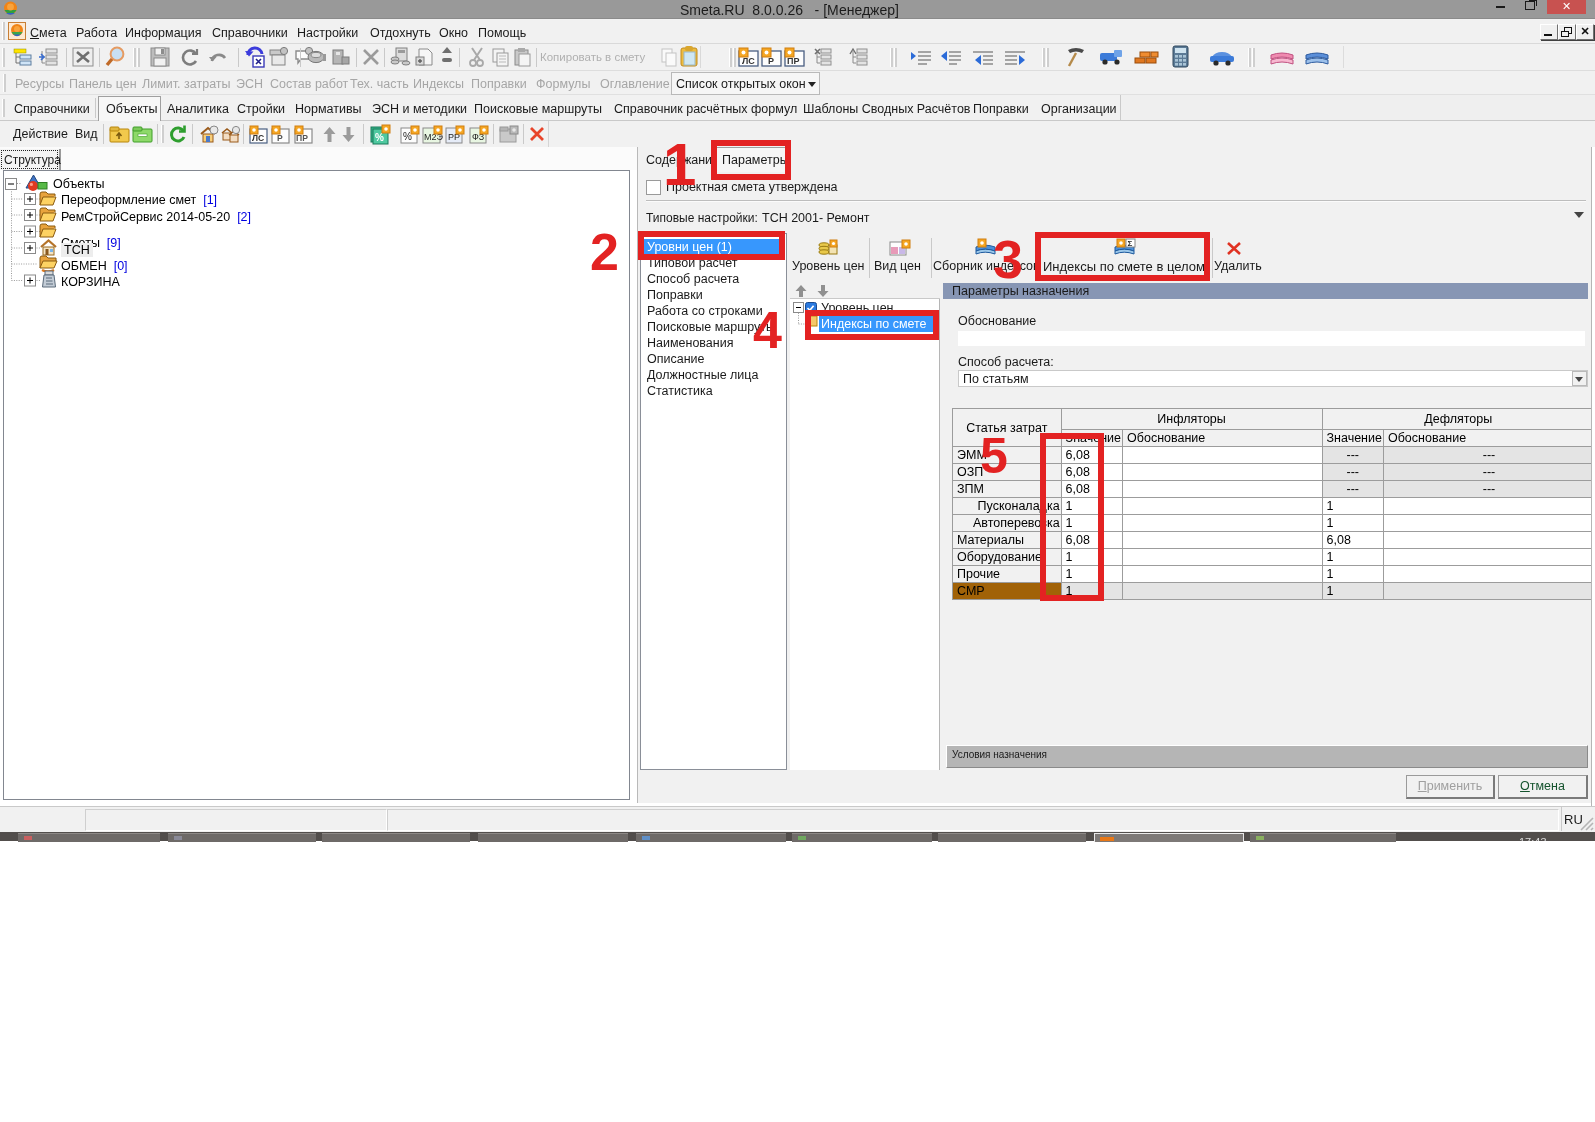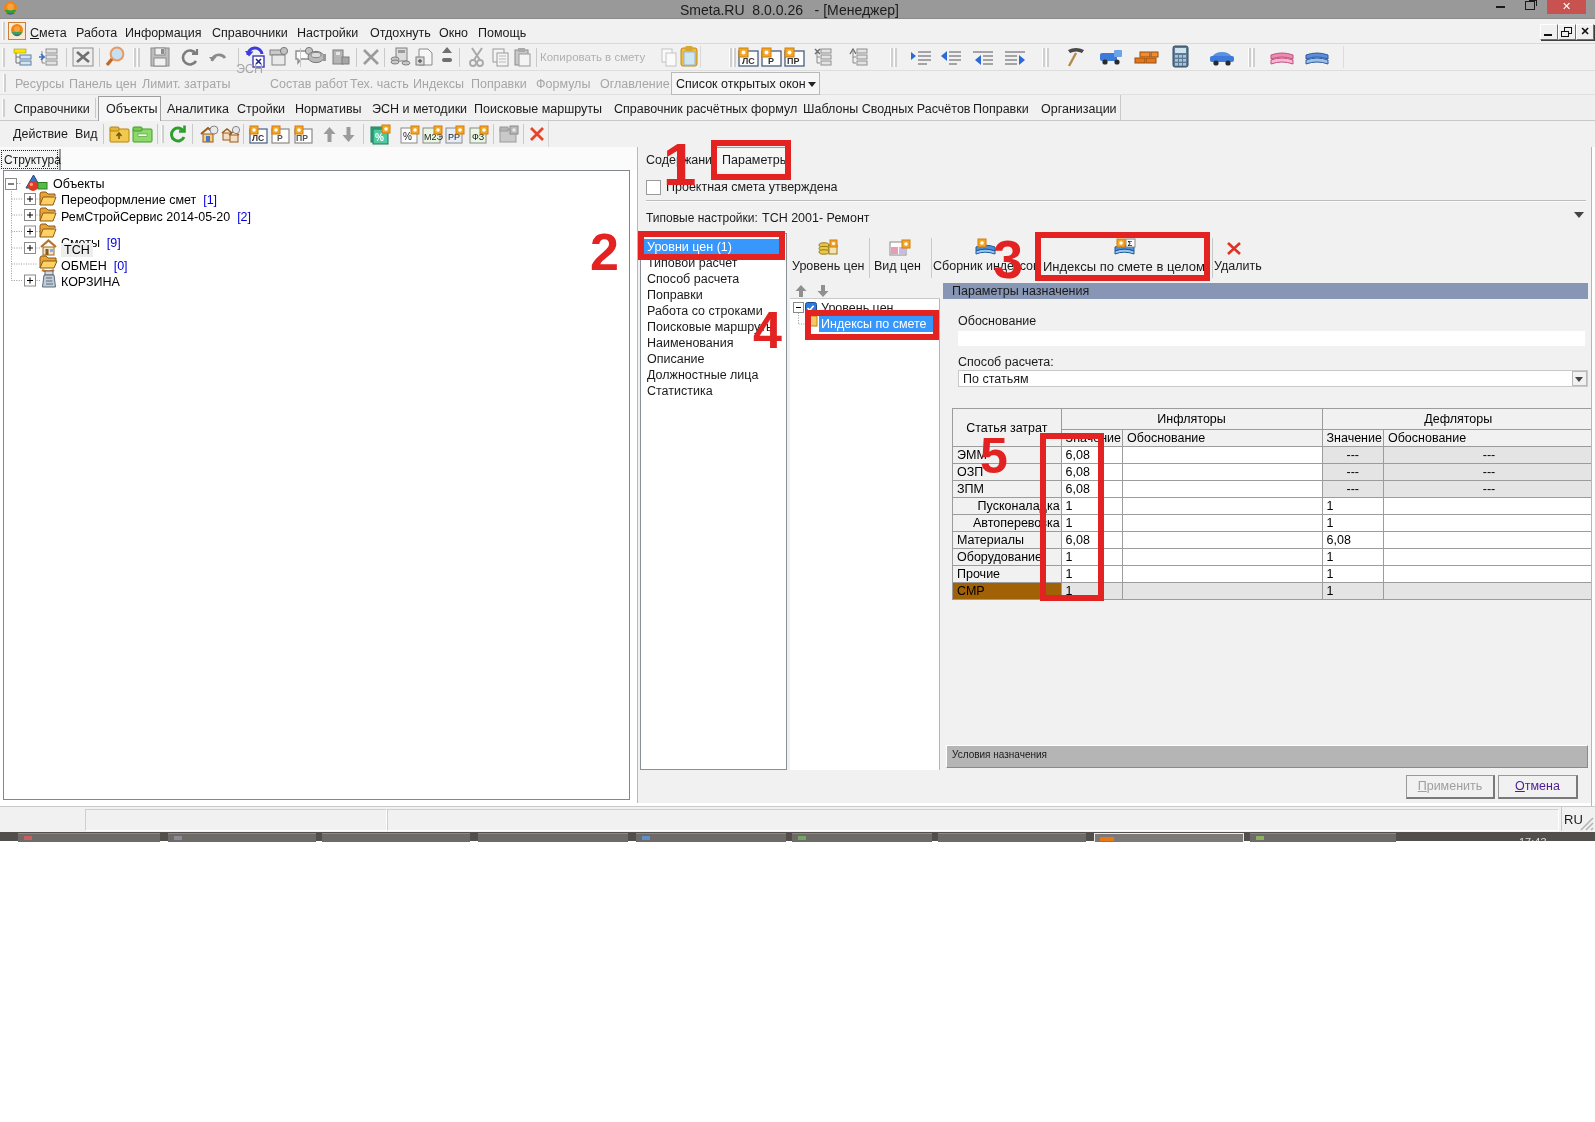--- a/index.html
+++ b/index.html
@@ -285,21 +285,21 @@
       </svg>
 <div class="abs" style="left:1343px;top:46px;width:1px;height:22px;background:#dcdcdc;"></div>
 </div>
 
 <div class="abs" style="left:0;top:71px;width:1595px;height:24px;background:#f1f1f1;"></div>
 <div class="abs" style="left:0;top:94px;width:1595px;height:1px;background:#e0e0e0;"></div>
 <div class="grip" style="left:3px;top:74px;height:18px;"></div>
 <div class="gtxt" style="left:15px;top:77px;font-size:12.5px;">Ресурсы</div>
 <div class="gtxt" style="left:69px;top:77px;font-size:12.5px;">Панель цен</div>
 <div class="gtxt" style="left:142px;top:77px;font-size:12.5px;">Лимит. затраты</div>
-<div class="gtxt" style="left:236px;top:62px;font-size:12.5px;">ЭСН</div>
+<div class="gtxt" style="left:236px;top:77px;font-size:12.5px;">ЭСН</div>
 <div class="gtxt" style="left:270px;top:77px;font-size:12.5px;">Состав работ</div>
 <div class="gtxt" style="left:350px;top:77px;font-size:12.5px;">Тех. часть</div>
 <div class="gtxt" style="left:413px;top:77px;font-size:12.5px;">Индексы</div>
 <div class="gtxt" style="left:471px;top:77px;font-size:12.5px;">Поправки</div>
 <div class="gtxt" style="left:536px;top:77px;font-size:12.5px;">Формулы</div>
 <div class="gtxt" style="left:600px;top:77px;font-size:12.5px;">Оглавление</div>
 <div class="abs" style="left:671px;top:72px;width:147px;height:21px;background:#f6f6f6;border:1px solid #b9b9b9;"></div>
 <div class="txt" style="left:676px;top:77px;font-size:12.5px;">Список открытых окон</div>
 <div class="abs" style="left:808px;top:82px;width:0;height:0;border:4px solid transparent;border-top:5px solid #222;"></div>
 
@@ -708,21 +708,21 @@
               <td style="border:1px solid #9c9c9c;"></td>
             </tr>
 </tbody>
         </table>
 </div>
 
 <div class="abs" style="left:946px;top:745px;width:642px;height:23px;background:#b5b5b5;border:1px solid #fff;border-right-color:#8a8a8a;border-bottom-color:#8a8a8a;box-sizing:border-box;"></div>
 <div class="txt" style="left:952px;top:749px;font-size:10px;">Условия назначения</div>
 
 <div class="abs" style="left:1406px;top:775px;width:89px;height:24px;background:#f1f1f1;border:1px solid #9a9a9a;border-right:2px solid #7a7a7a;border-bottom:2px solid #7a7a7a;box-sizing:border-box;text-align:center;font-size:12.5px;color:#9f9f9f;line-height:21px;"><span style="text-decoration:underline">П</span>рименить</div>
-<div class="abs" style="left:1498px;top:775px;width:80px;height:24px;background:#f1f1f1;border:1px solid #9a9a9a;border-right:2px solid #7a7a7a;border-bottom:2px solid #7a7a7a;box-sizing:border-box;text-align:center;font-size:12.5px;color:#4c1d95;line-height:21px;"><span style="text-decoration:underline">О</span>тмена</div>
+<div class="abs" style="left:1498px;top:775px;width:90px;height:24px;background:#f1f1f1;border:1px solid #9a9a9a;border-right:2px solid #7a7a7a;border-bottom:2px solid #7a7a7a;box-sizing:border-box;text-align:center;font-size:12.5px;color:#14532d;line-height:21px;"><span style="text-decoration:underline">О</span>тмена</div>
 </div>
 <div class="abs" style="left:1591px;top:147px;width:4px;height:659px;background:#fff;border-left:1px solid #b5b5b5;box-sizing:border-box;"></div>
 
 <div class="abs" style="left:0;top:806px;width:1595px;height:25px;background:#f1f1f1;border-top:1px solid #c9c9c9;"></div>
 <div class="abs" style="left:85px;top:809px;width:300px;height:20px;background:#f1f1f1;border:1px solid;border-color:#cfcfcf #fff #fff #cfcfcf;"></div>
 <div class="abs" style="left:387px;top:809px;width:1170px;height:20px;background:#f1f1f1;border:1px solid;border-color:#cfcfcf #fff #fff #cfcfcf;"></div>
 <div class="abs" style="left:1561px;top:807px;width:1px;height:24px;background:#c9c9c9;"></div>
 <div class="txt" style="left:1564px;top:812px;font-size:13px;">RU</div>
 <svg class="abs" style="left:1580px;top:817px;" width="14" height="14">
       <path d="M13 1 L1 13 M13 6 L6 13 M13 11 L11 13" stroke="#b5b5b5" stroke-width="1.6"></path>

